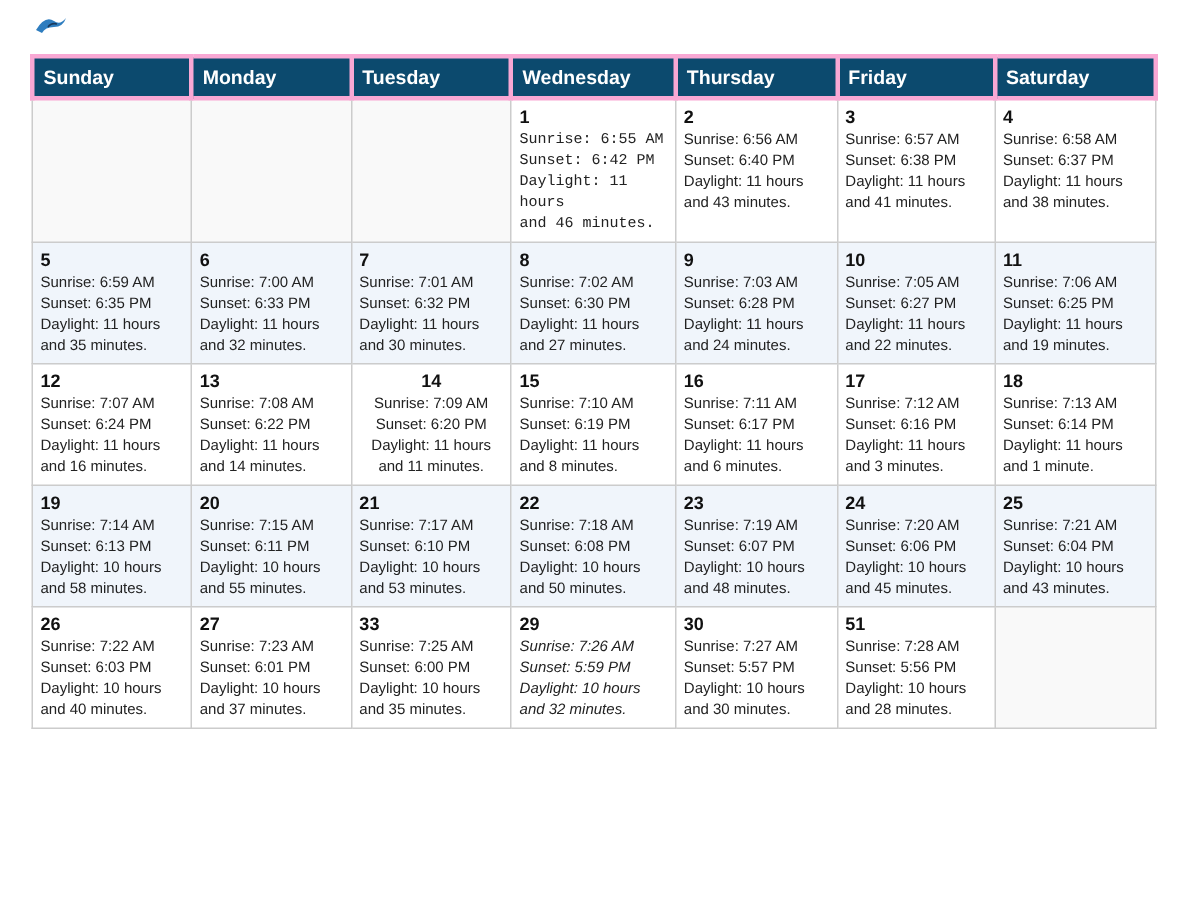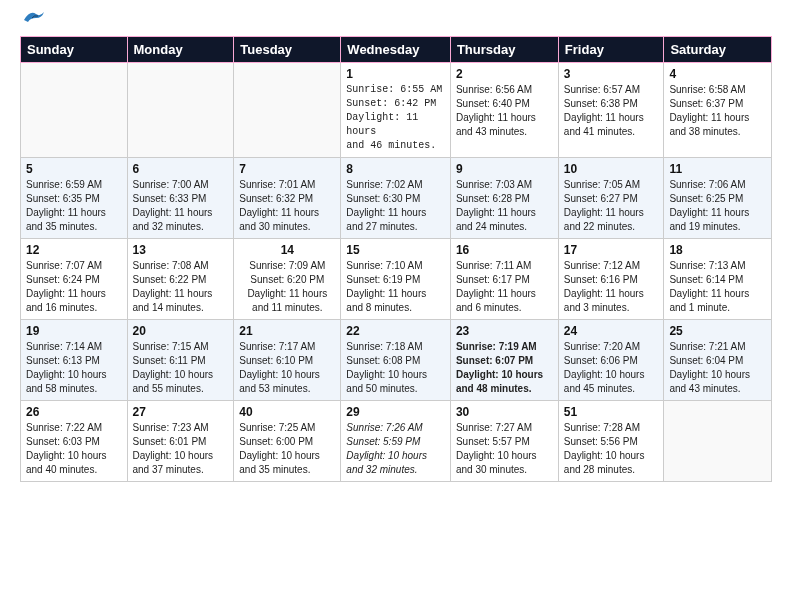--- a/index.html
+++ b/index.html
@@ -35,27 +35,27 @@
     .location {
       font-size: 14px;
       color: #333;
     }
     .calendar {
       width: 100%;
       border-collapse: collapse;
       border: 1px solid #ccc;
     }
     .calendar th {
-      background-color: #0f172a;
+      background-color: #0c4a6e;
       color: #fff;
       text-align: left;
       padding: 5px 6px;
       font-size: 13px;
       font-weight: bold;
-      border: 1px solid #f9a8d4;
+      border: 3px solid #f9a8d4;
     }
     .calendar td {
       vertical-align: top;
       border: 1px solid #ccc;
       padding: 4px 5px;
       width: 113px;
       min-height: 80px;
       font-size: 10.5px;
       color: #222;
       background: #fff;
@@ -292,21 +292,21 @@
           </td>
           <td style="background: rgb(240, 245, 251);">
             <div class="day-number">22</div>
             <div class="day-info" style="white-space: pre-line;">Sunrise: 7:18 AM
 Sunset: 6:08 PM
 Daylight: 10 hours
 and 50 minutes.</div>
           </td>
           <td style="background: rgb(240, 245, 251);">
             <div class="day-number">23</div>
-            <div class="day-info" style="white-space: pre-line; font-weight: bold;">Sunrise: 7:19 AM
+            <div class="day-info" style="white-space: pre-line;">Sunrise: 7:19 AM
 Sunset: 6:07 PM
 Daylight: 10 hours
 and 48 minutes.</div>
           </td>
           <td style="background: rgb(240, 245, 251);">
             <div class="day-number">24</div>
             <div class="day-info" style="white-space: pre-line;">Sunrise: 7:20 AM
 Sunset: 6:06 PM
 Daylight: 10 hours
 and 45 minutes.</div>
@@ -328,21 +328,21 @@
 and 40 minutes.</div>
           </td>
           <td style="background: rgb(255, 255, 255); margin-top: 31px;">
             <div class="day-number">27</div>
             <div class="day-info" style="white-space: pre-line;">Sunrise: 7:23 AM
 Sunset: 6:01 PM
 Daylight: 10 hours
 and 37 minutes.</div>
           </td>
           <td style="background: rgb(255, 255, 255);">
-            <div class="day-number">40</div>
+            <div class="day-number">33</div>
             <div class="day-info" style="white-space: pre-line;">Sunrise: 7:25 AM
 Sunset: 6:00 PM
 Daylight: 10 hours
 and 35 minutes.</div>
           </td>
           <td style="background: rgb(255, 255, 255);">
             <div class="day-number">29</div>
             <div class="day-info" style="white-space: pre-line; font-style: italic;">Sunrise: 7:26 AM
 Sunset: 5:59 PM
 Daylight: 10 hours

